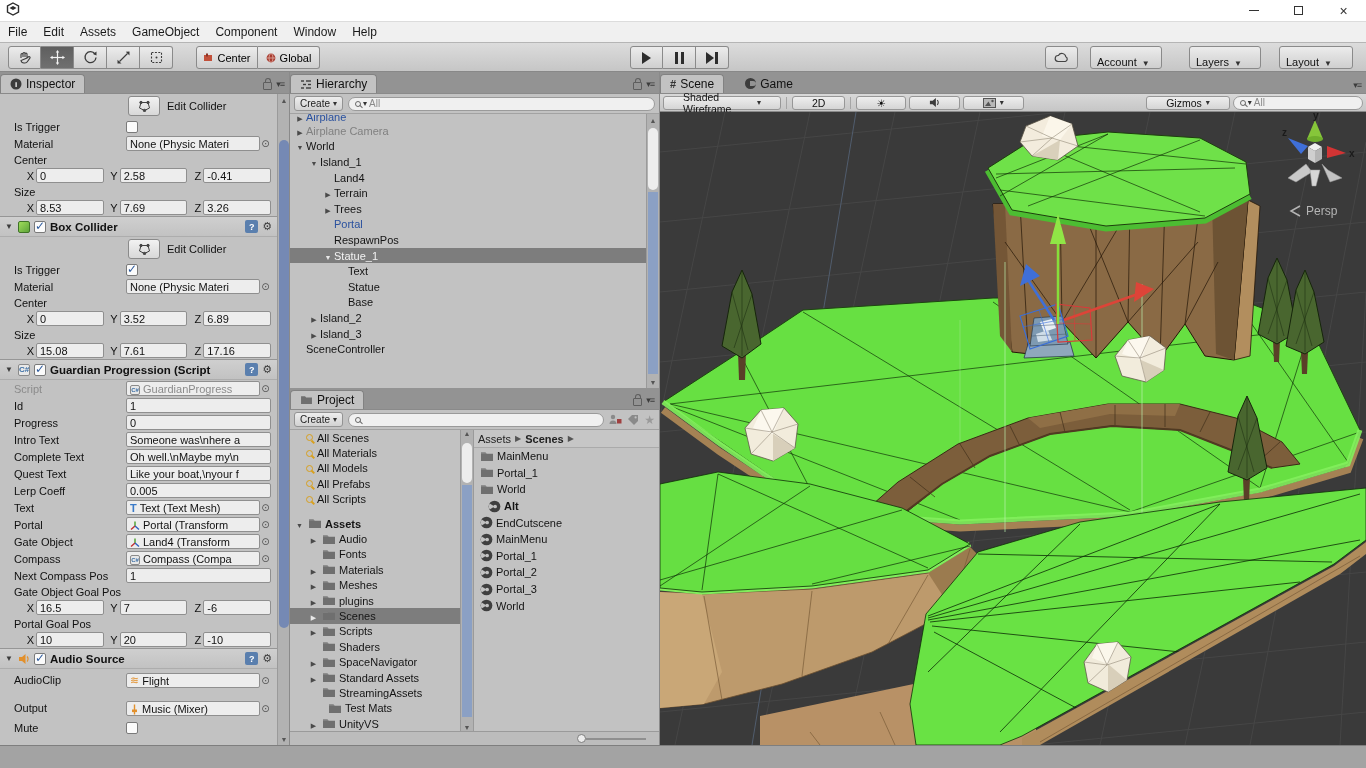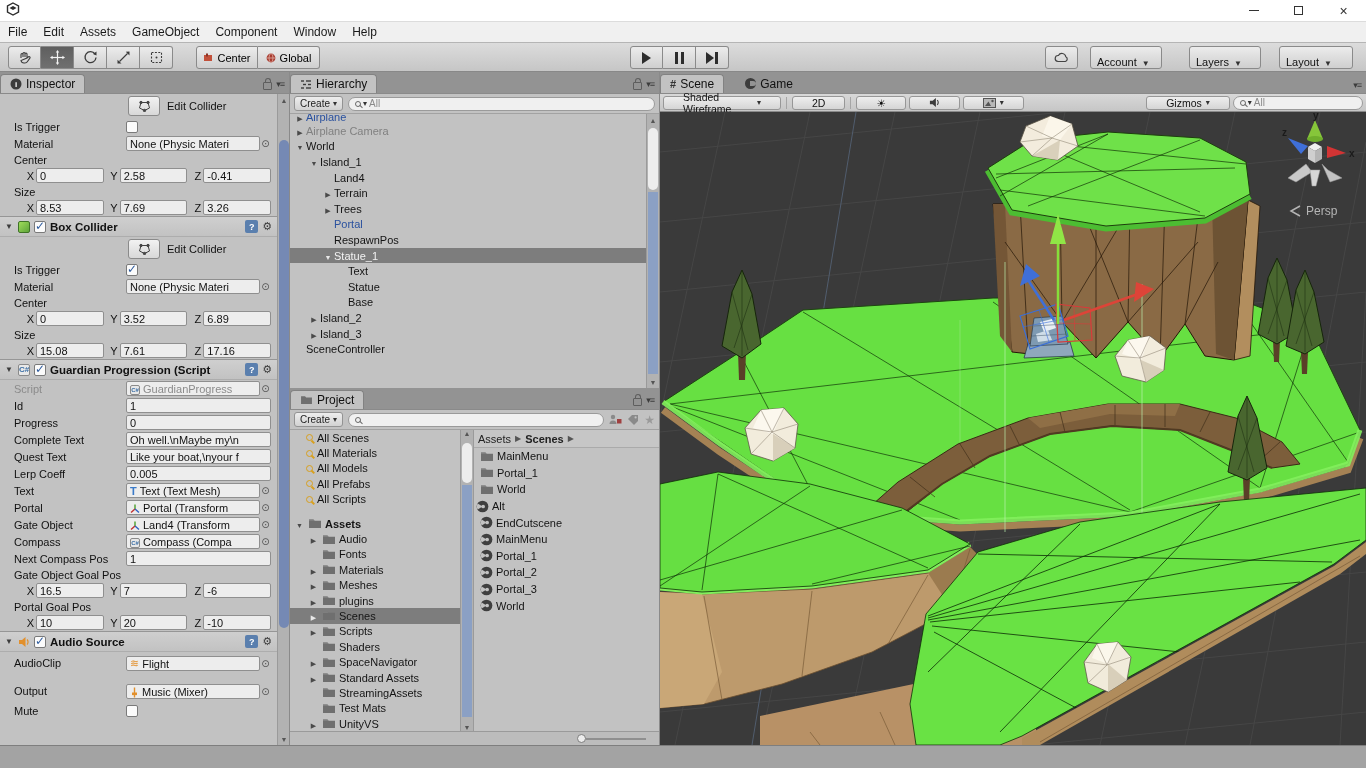--- a/index.html
+++ b/index.html
@@ -387,20 +387,24 @@
       </div>
     <div class="irow">
         <span class="ilabel">Id</span>
         <input class="fld" value="1" style="">
       </div>
     <div class="irow">
         <span class="ilabel">Progress</span>
         <input class="fld" value="0" style="">
       </div>
     <div class="irow">
+        <span class="ilabel">Intro Text</span>
+        <input class="fld" value="Someone was\nhere a" style="">
+      </div>
+    <div class="irow">
         <span class="ilabel">Complete Text</span>
         <input class="fld" value="Oh well.\nMaybe my\n" style="">
       </div>
     <div class="irow">
         <span class="ilabel">Quest Text</span>
         <input class="fld" value="Like your boat,\nyour f" style="">
       </div>
     <div class="irow">
         <span class="ilabel">Lerp Coeff</span>
         <input class="fld" value="0.005" style="">
@@ -760,21 +764,21 @@
         <span>Standard Assets</span>
       </div>
       <div class="prow a-n i-folder" style="padding-left: 18px;">
         <span class="arr"></span>
         <svg class="ic ic-folder" width="14" height="11" viewBox="0 0 14 11">
           <path d="M1,1.5 L5.4,1.5 L6.6,2.8 L13,2.8 L13,10 L1,10 Z" fill="#6f6f6f"></path>
           <path d="M1,1.5 L5.4,1.5 L6.6,2.8 L1,2.8 Z" fill="#858585"></path>
         </svg>
         <span>StreamingAssets</span>
       </div>
-      <div class="prow a-n i-folder" style="padding-left: 18px;">
+      <div class="prow a-n i-folder" style="padding-left: 24px;">
         <span class="arr"></span>
         <svg class="ic ic-folder" width="14" height="11" viewBox="0 0 14 11">
           <path d="M1,1.5 L5.4,1.5 L6.6,2.8 L13,2.8 L13,10 L1,10 Z" fill="#6f6f6f"></path>
           <path d="M1,1.5 L5.4,1.5 L6.6,2.8 L1,2.8 Z" fill="#858585"></path>
         </svg>
         <span>Test Mats</span>
       </div>
       <div class="prow a-r i-folder" style="padding-left: 18px;">
         <span class="arr"></span>
         <svg class="ic ic-folder" width="14" height="11" viewBox="0 0 14 11">
@@ -814,21 +818,21 @@
         <span>Portal_1</span>
       </div>
       <div class="prow i-folder" style="height:16.6px;padding-left:6px;">
         <svg class="ic ic-folder" width="14" height="11" viewBox="0 0 14 11">
           <path d="M1,1.5 L5.4,1.5 L6.6,2.8 L13,2.8 L13,10 L1,10 Z" fill="#6f6f6f"></path>
           <path d="M1,1.5 L5.4,1.5 L6.6,2.8 L1,2.8 Z" fill="#858585"></path>
         </svg>
 
         <span>World</span>
       </div>
-      <div class="prow i-scene" style="height:16.6px;padding-left:2px;">
+      <div class="prow i-scene" style="height:16.6px;padding-left:14px;font-weight:bold;">
 
         <svg class="ic ic-scene" width="13" height="13" viewBox="0 0 12 12">
           <circle cx="6" cy="6" r="5.4" fill="#3f3f3f"></circle>
           <path d="M6,6 L1.6,3.2 A5.4,5.4 0 0 0 1.6,8.8 Z" fill="#c2c2c2"></path>
           <circle cx="6.6" cy="6" r="1.7" fill="#c2c2c2"></circle>
         </svg>
         <span>Alt</span>
       </div>
       <div class="prow i-scene" style="height:16.6px;padding-left:6px;">
 

